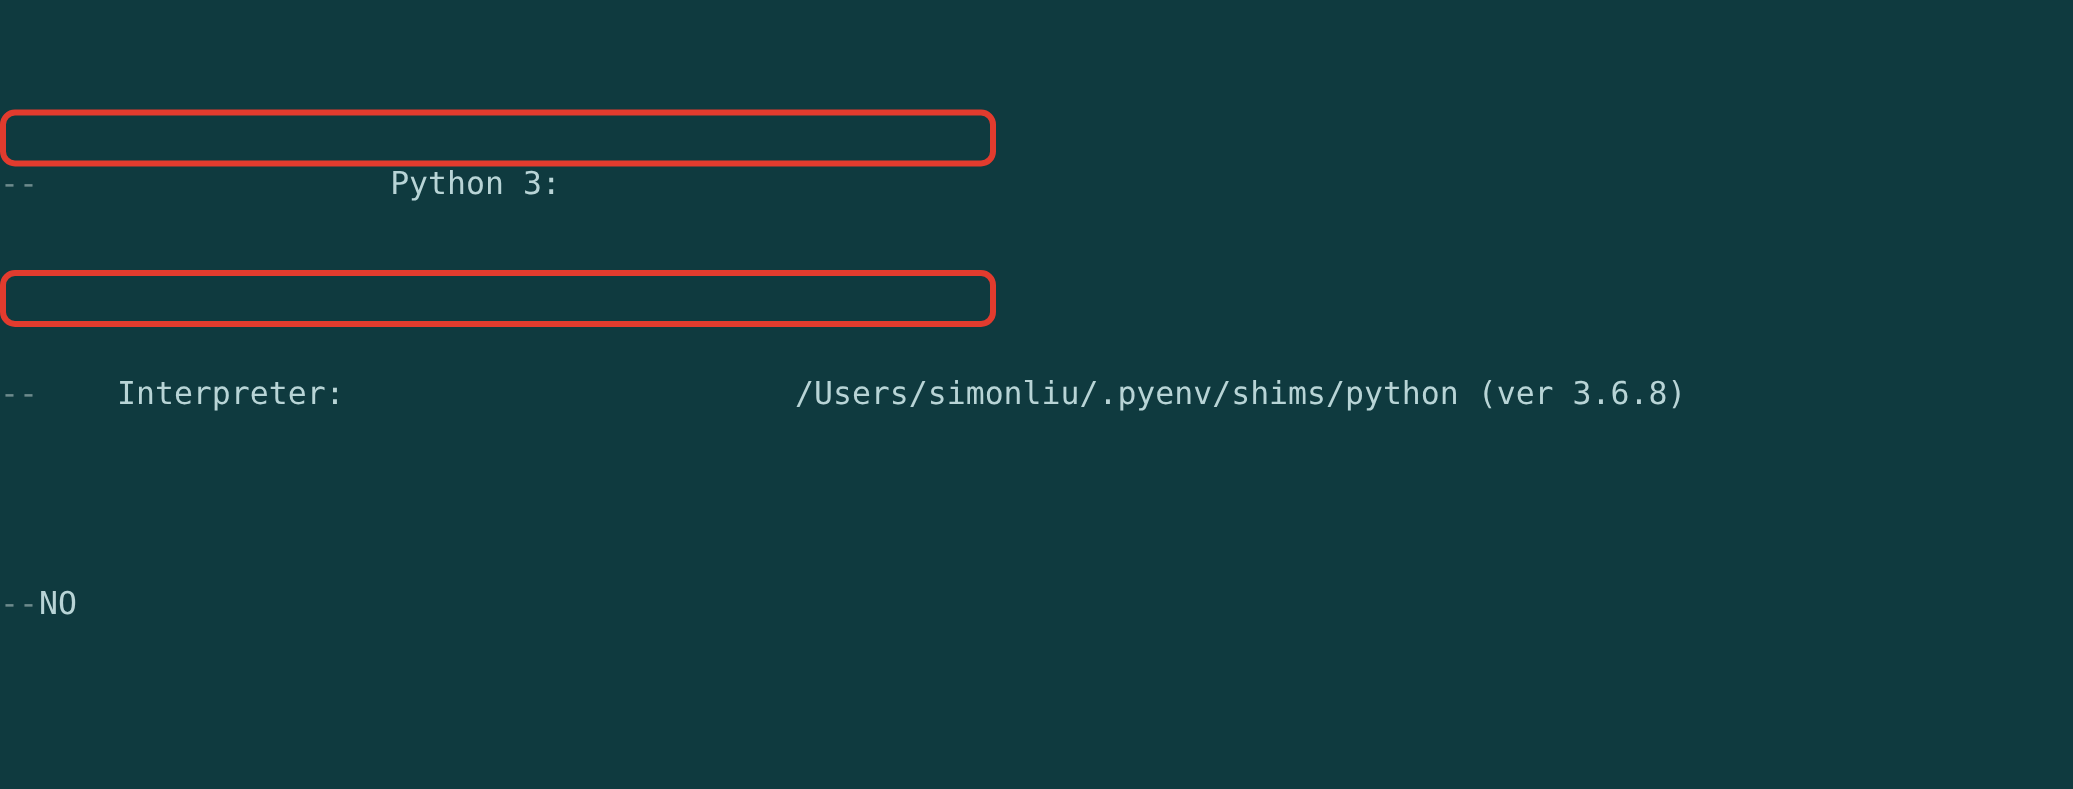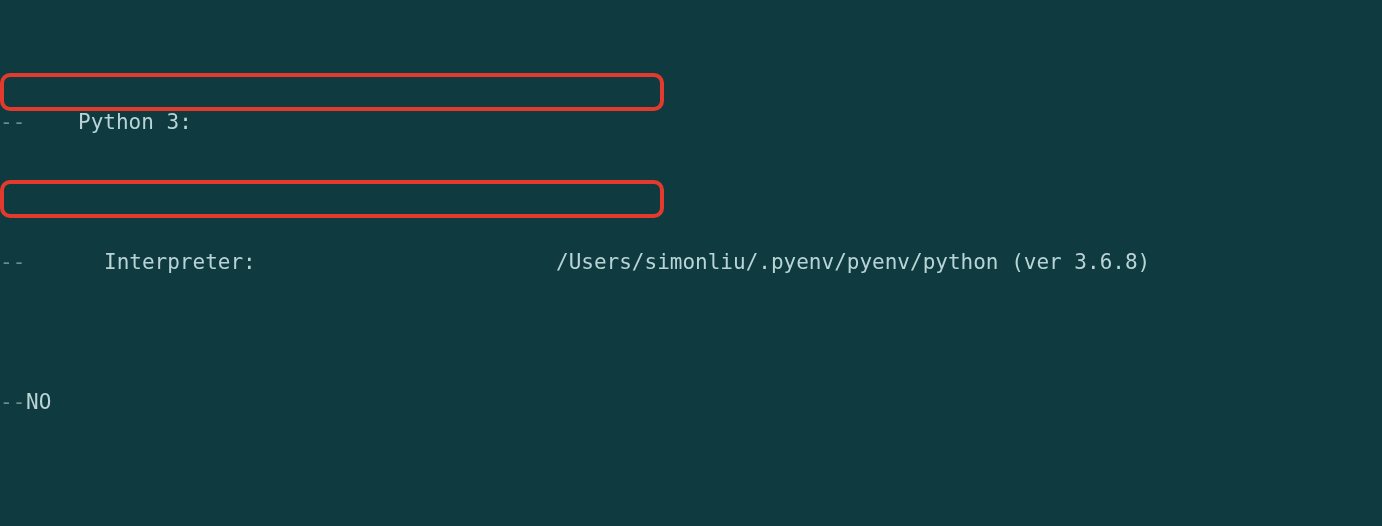--- a/index.html
+++ b/index.html
@@ -22,28 +22,29 @@
     display: flex;
     height: 35px;
     align-items: center;
   }
   .gutter {
     display: inline-block;
     width: 26px;
     color: #6d8a8c;
   }
   .indent1 { margin-left: 52px; }
-  .indent2 { margin-left: 78px; }
+  .indent2 { margin-left: 52px; }
   .label {
     display: inline-block;
     width: 452px;
   }
   .label-hdr {
     display: inline-block;
     width: 478px;
+    text-align: center;
   }
   .value { color: #b8d4d6; }
   .box {
     position: absolute;
     border: 4px solid #e23b2e;
     border-radius: 10px;
     pointer-events: none;
     box-sizing: border-box;
   }
   .box1 { left: 0px; top: 73px;  width: 664px; height: 38px; }
@@ -55,21 +56,21 @@
 <div class="terminal">
 
   <div class="line">
     <span class="gutter">--</span>
     <span class="label-hdr indent1">Python 3:</span>
   </div>
 
   <div class="line">
     <span class="gutter">--</span>
     <span class="label indent2">Interpreter:</span>
-    <span class="value">/Users/simonliu/.pyenv/pyenv/python (ver 3.6.8)</span>
+    <span class="value">/Users/simonliu/.pyenv/shims/python (ver 3.6.8)</span>
   </div>
 
   <div class="line">
     <span class="gutter">--</span>
     <span class="value">NO</span>
   </div>
 
   <div class="line">
     <span class="gutter">--</span>
     <span class="label indent2">numpy:</span>

